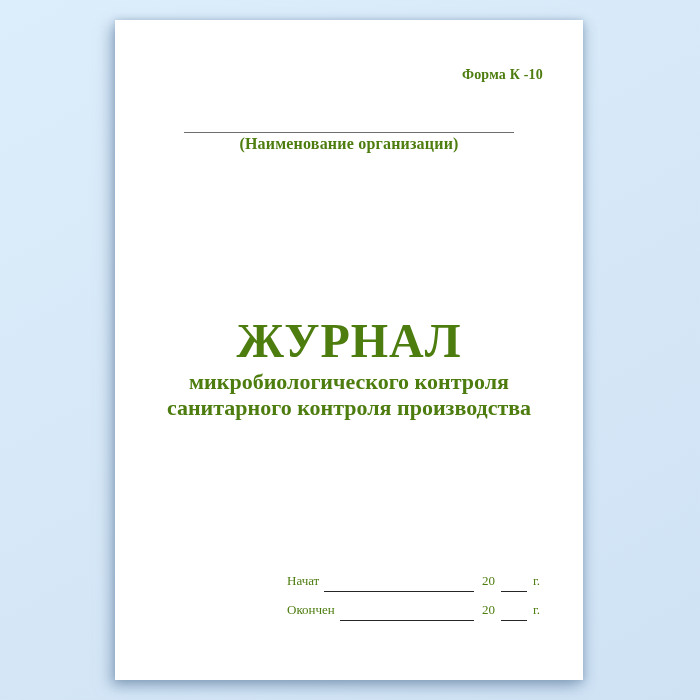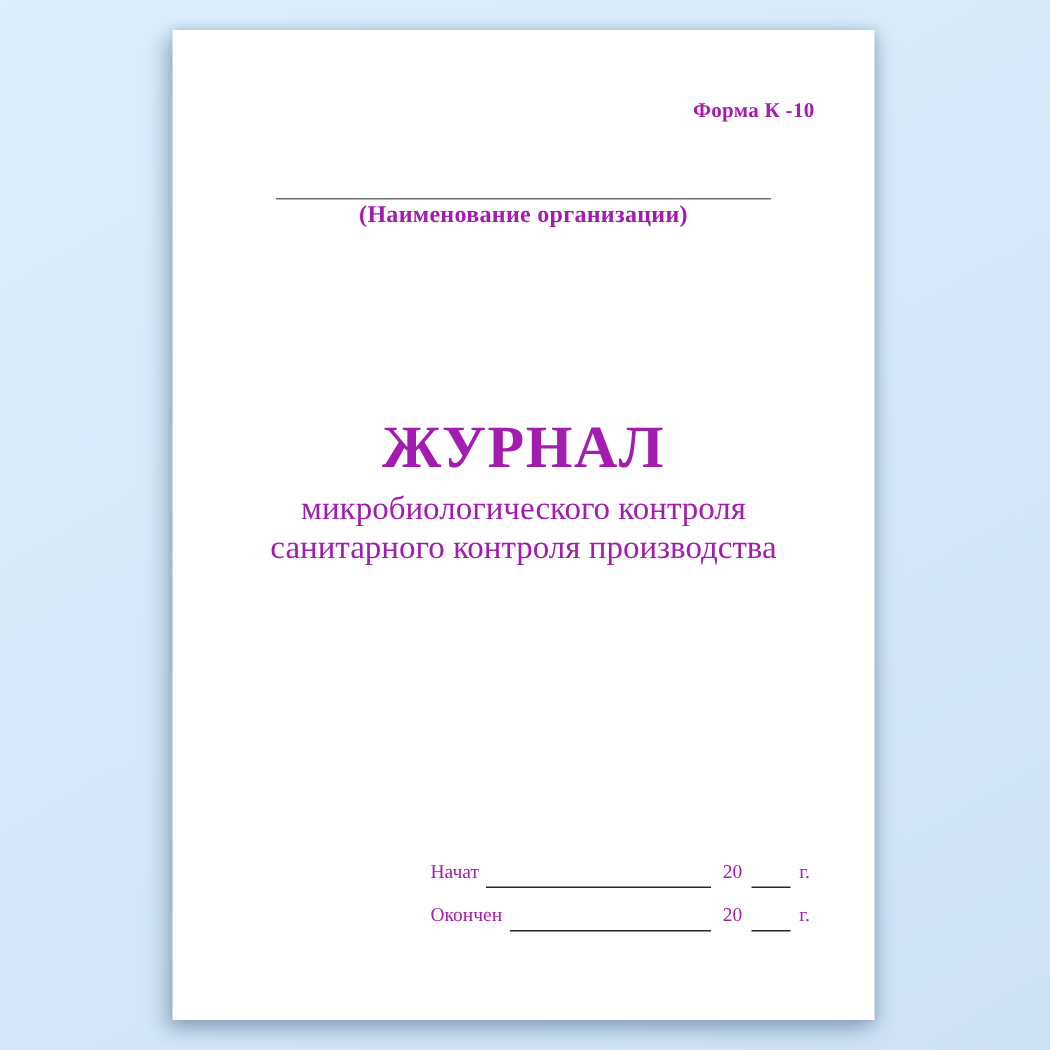--- a/index.html
+++ b/index.html
@@ -3,21 +3,21 @@
 <meta charset="utf-8">
 <style>
   * { margin: 0; padding: 0; box-sizing: border-box; }
   html, body { width: 700px; height: 700px; overflow: hidden; }
   .stage {
     position: relative;
     width: 700px;
     height: 700px;
     background: linear-gradient(150deg, #dcedfb 0%, #d7e9f8 45%, #cfe2f4 100%);
     font-family: "Liberation Serif", "DejaVu Serif", serif;
-    color: #a21caf;
+    color: #4d7c0f;
   }
   .sheet {
     position: absolute;
     left: 115px;
     top: 20px;
     width: 468px;
     height: 660px;
     background: #ffffff;
     box-shadow:
       -5px 6px 13px rgba(105, 135, 165, 0.55),
@@ -52,31 +52,32 @@
     white-space: nowrap;
   }
   .title-block {
     position: absolute;
     top: 254px;
     left: 0;
     width: 100%;
     text-align: center;
   }
   .journal-title {
-    font-size: 40px;
+    font-size: 48px;
     line-height: 48px;
     font-weight: bold;
     letter-spacing: 1px;
     white-space: nowrap;
+    margin-top: 43px;
   }
   .journal-subtitle {
     margin-top: 4px;
     font-size: 22px;
     line-height: 26px;
-    font-weight: normal;
+    font-weight: bold;
     white-space: nowrap;
   }
   .dates-block {
     position: absolute;
     top: 550px;
     left: 172px;
     width: 253px;
   }
   .date-row {
     display: flex;

